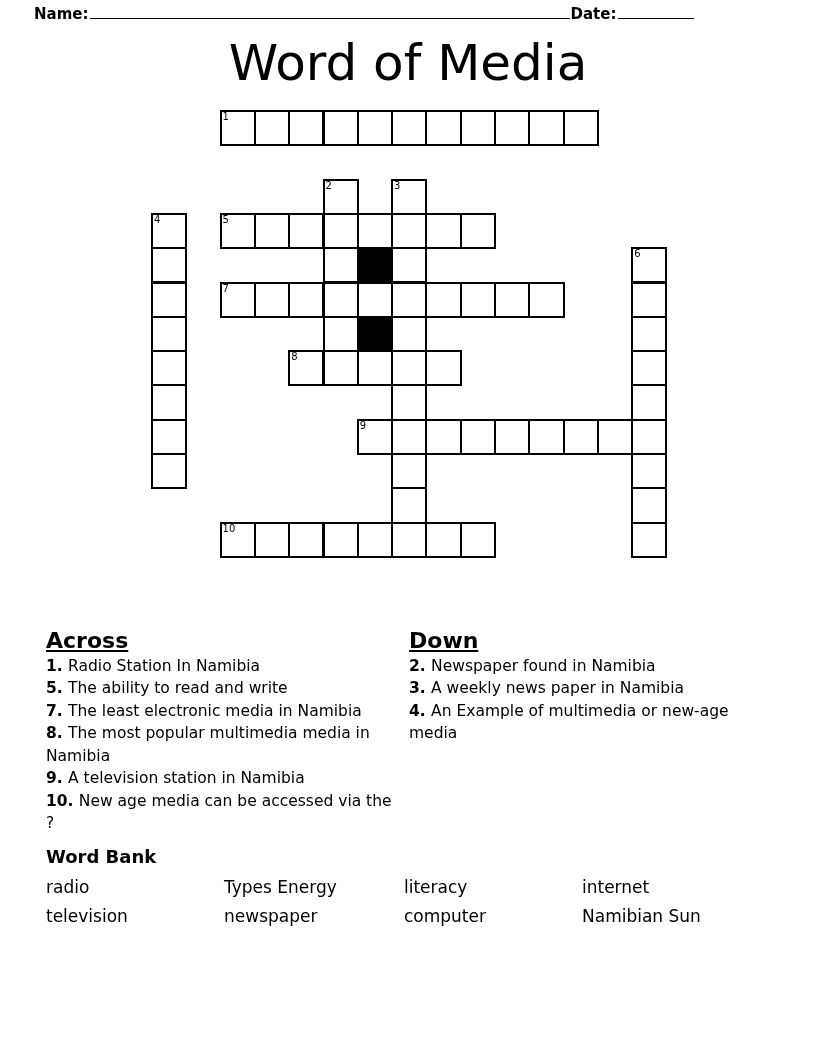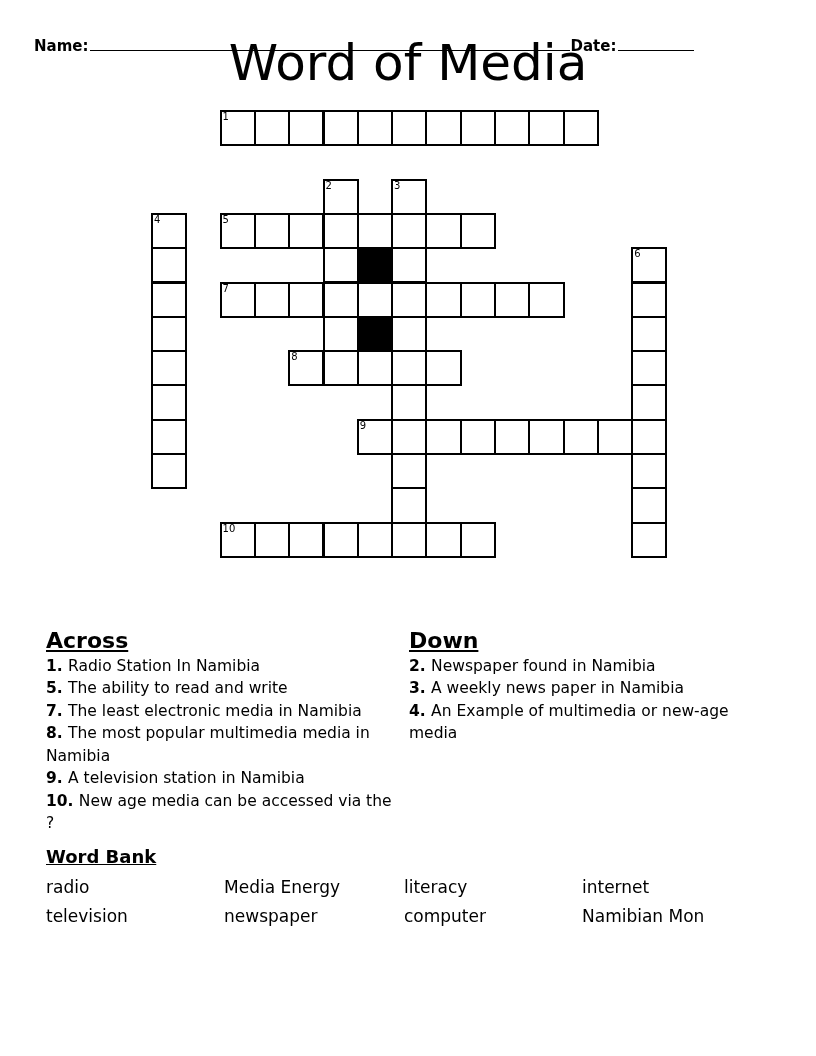--- a/index.html
+++ b/index.html
@@ -7,22 +7,22 @@
     width:816px; height:1056px;
     background:#ffffff;
     font-family:"DejaVu Sans", sans-serif;
     color:#000000;
     position:relative;
     overflow:hidden;
   }
 
   
   .namebar {
-    position:absolute; left:0; top:16px; width:816px; height:26px;
-    display:flex; align-items:baseline; padding-top:20px;
+    position:absolute; left:0; top:0; width:816px; height:26px;
+    display:flex; align-items:baseline; padding-top:4px;
     box-sizing:border-box;
   }
   .nb-label { font-size:15px; font-weight:700; font-family:"DejaVu Sans", sans-serif; }
   .nb-line { display:inline-block; border-bottom:1.5px solid #000; height:14px; }
   .nb-name-line { width:480px; margin-left:2px; }
   .nb-date-line { width:76px; margin-left:2px; }
   .nb-left { margin-left:34px; }
   .nb-right { }
 
   .puzzle-title {
@@ -68,21 +68,21 @@
     margin:0; padding:0;
     font-family:"DejaVu Sans", sans-serif;
   }
   .clue .n { font-weight:700; }
 
   
   .wordbank {
     position:absolute; left:46px; top:846px; width:740px;
   }
   .wb-head {
-    font-size:18px; font-weight:700; text-decoration:underline;
+    font-size:18px; font-weight:700; 
     margin-bottom:6px; font-family:"DejaVu Sans", sans-serif;
   }
   .wb-grid { display:grid; grid-template-columns:178px 180px 178px 180px; }
   .wb-item { font-size:17px; line-height:1.72; font-family:"DejaVu Sans", sans-serif; }
 </style>
 </head>
 <body>
 
 <div class="namebar">
   <span class="nb-label nb-left">Name:</span>
@@ -213,23 +213,23 @@
         <p class="clue"><span class="n">3. </span><span>A weekly news paper in Namibia</span></p>
         <p class="clue"><span class="n">4. </span><span>An Example of multimedia or new-age media</span></p>
       </div>
   </div>
 </div>
 
 <div class="wordbank">
   <div class="wb-head">Word Bank</div>
   <div class="wb-grid" id="word-bank-grid">
       <div class="wb-item">radio</div>
-      <div class="wb-item">Media Energy</div>
+      <div class="wb-item">Types Energy</div>
       <div class="wb-item">literacy</div>
       <div class="wb-item">internet</div>
       <div class="wb-item">television</div>
       <div class="wb-item">newspaper</div>
       <div class="wb-item">computer</div>
-      <div class="wb-item">Namibian Mon</div>
+      <div class="wb-item">Namibian Sun</div>
       <div class="wb-item"></div>
       <div class="wb-item"></div>
     </div>
 </div>
 
 </body></html>

